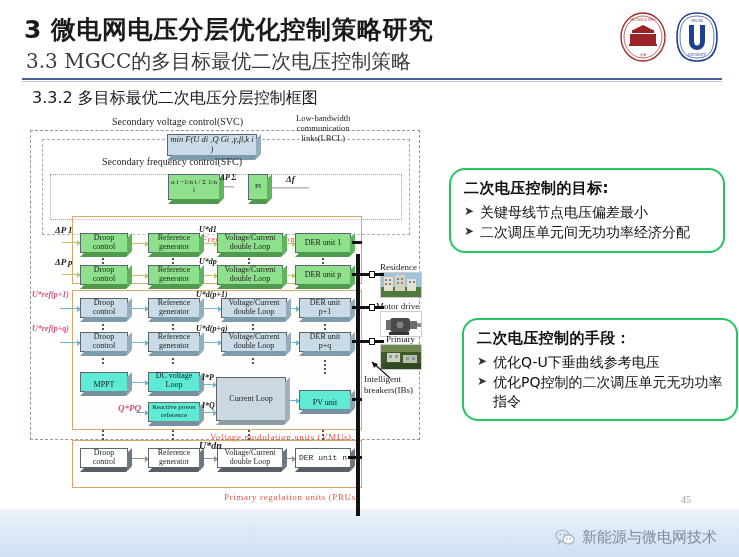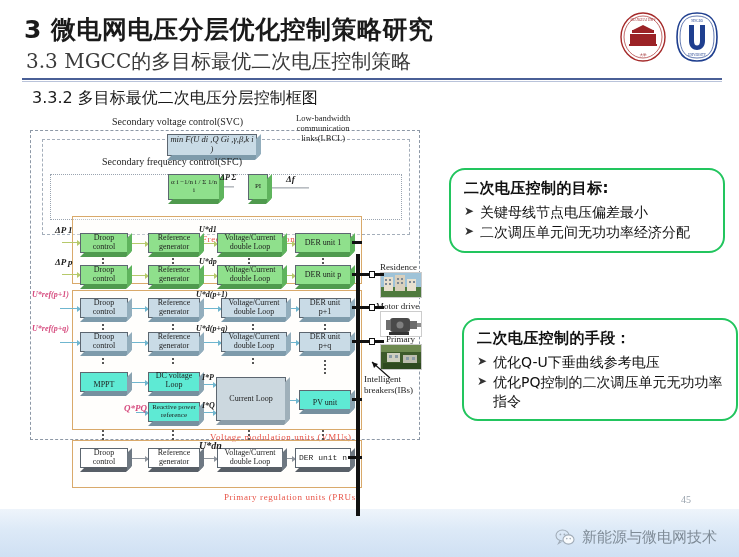--- a/index.html
+++ b/index.html
@@ -358,21 +358,21 @@
     <div class="blk steel" style="left:124px; top:290px; width:52px; height:20px; font-size:7px;"><span>Reactive power
 reference</span></div>
     <div class="blk grey" style="left:192px; top:265px; width:70px; height:44px;"><span>Current Loop</span></div>
     <div class="blk steel" style="left:275px; top:278px; width:52px; height:20px;"><span>PV unit</span></div>
     <div class="arrow teal" style="left:106px; top:270px; width:16px;"></div>
     <div class="arrow teal" style="left:178px; top:272px; width:12px;"></div>
     <div class="arrow teal" style="left:178px; top:300px; width:12px;"></div>
     <div class="arrow teal" style="left:264px; top:288px; width:9px;"></div>
     <div class="dlabel math" style="left:178px; top:261px; font-size:8px;">I*P</div>
     <div class="dlabel math" style="left:178px; top:289px; font-size:8px;">I*Q</div>
-    <div class="dlabel math pink" style="left:100px; top:291px; font-size:9px;">Q*PQ</div>
+    <div class="dlabel math pink" style="left:94px; top:291px; font-size:9px;">Q*PQ</div>
     <div class="arrow teal" style="left:112px; top:300px; width:10px;"></div>
 
     <div class="group-box" style="left:48px; top:328px; width:290px; height:48px;"></div>
     <div class="group-label" style="left:200px; top:364px;">Primary regulation units (PRUs)</div>
 
     <div class="blk white" style="left:56px; top:336px; width:48px; height:20px;"><span>Droop
 control</span></div>
     <div class="blk white" style="left:124px; top:336px; width:52px; height:20px;"><span>Reference
 generator</span></div>
     <div class="blk white" style="left:193px; top:336px; width:66px; height:20px;"><span>Voltage/Current

